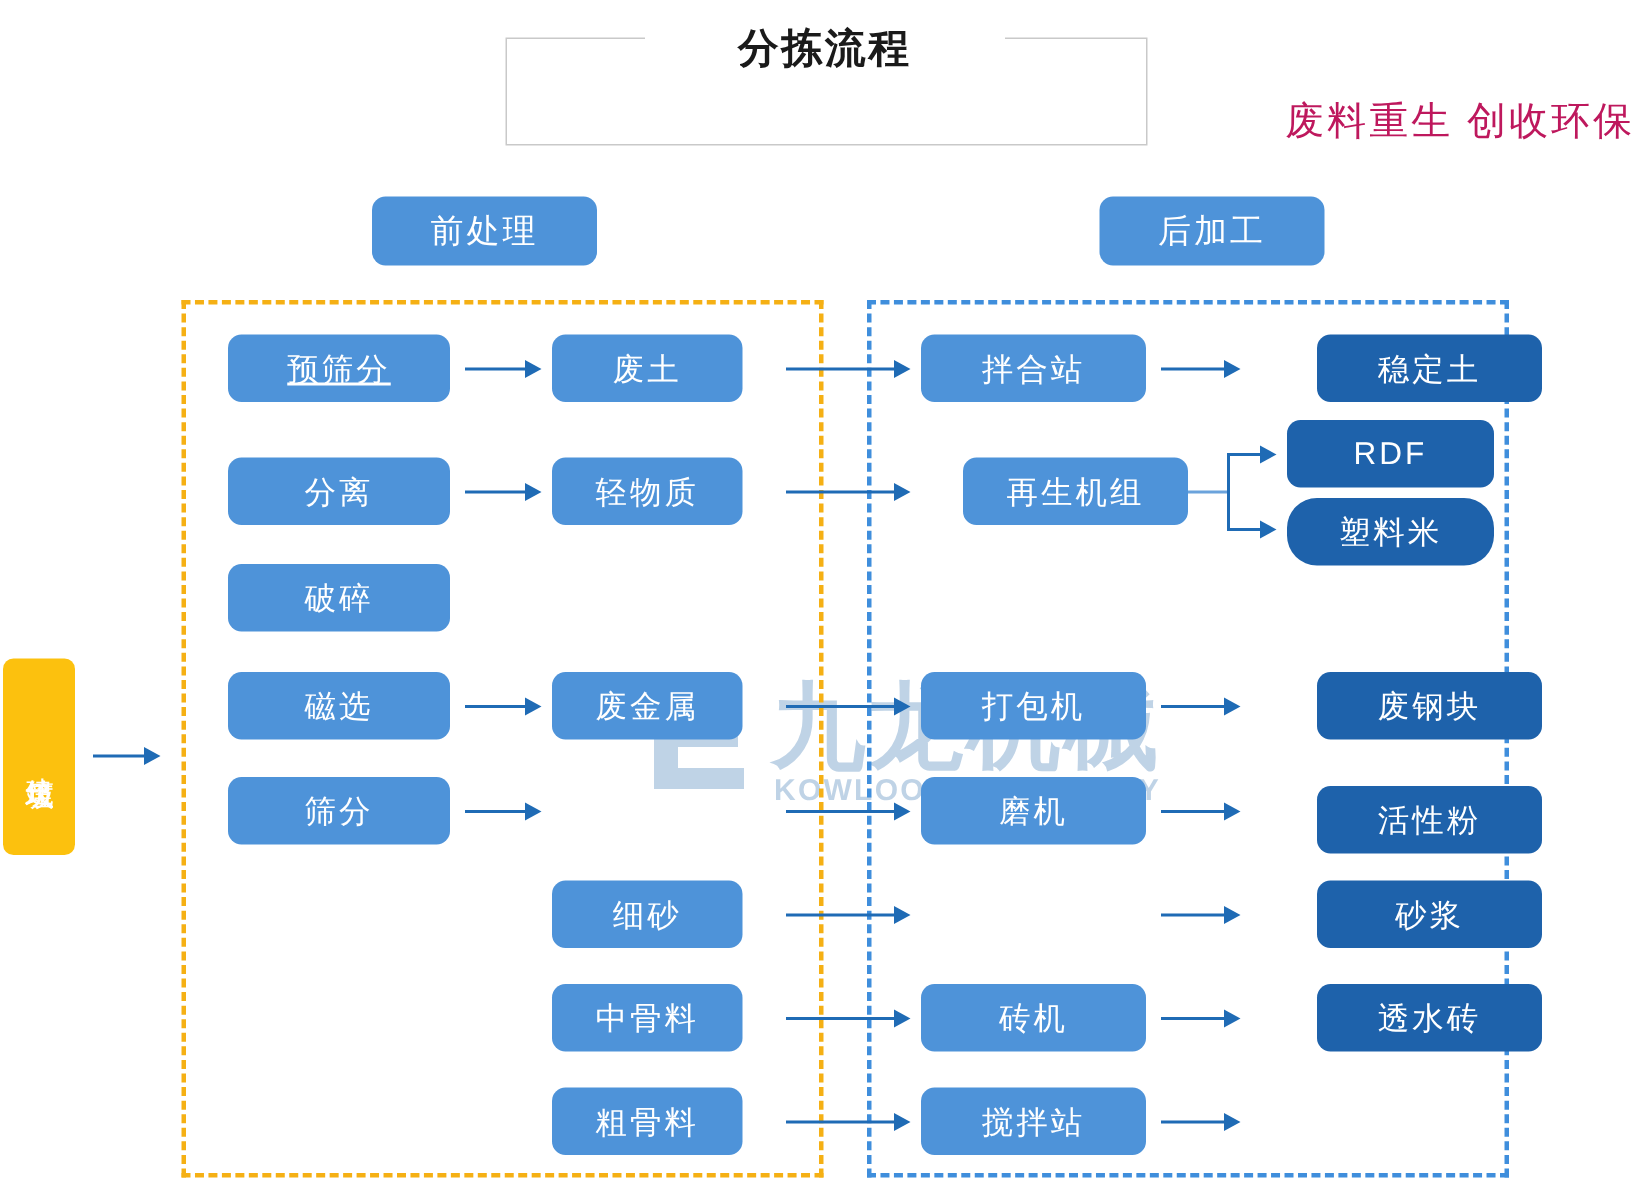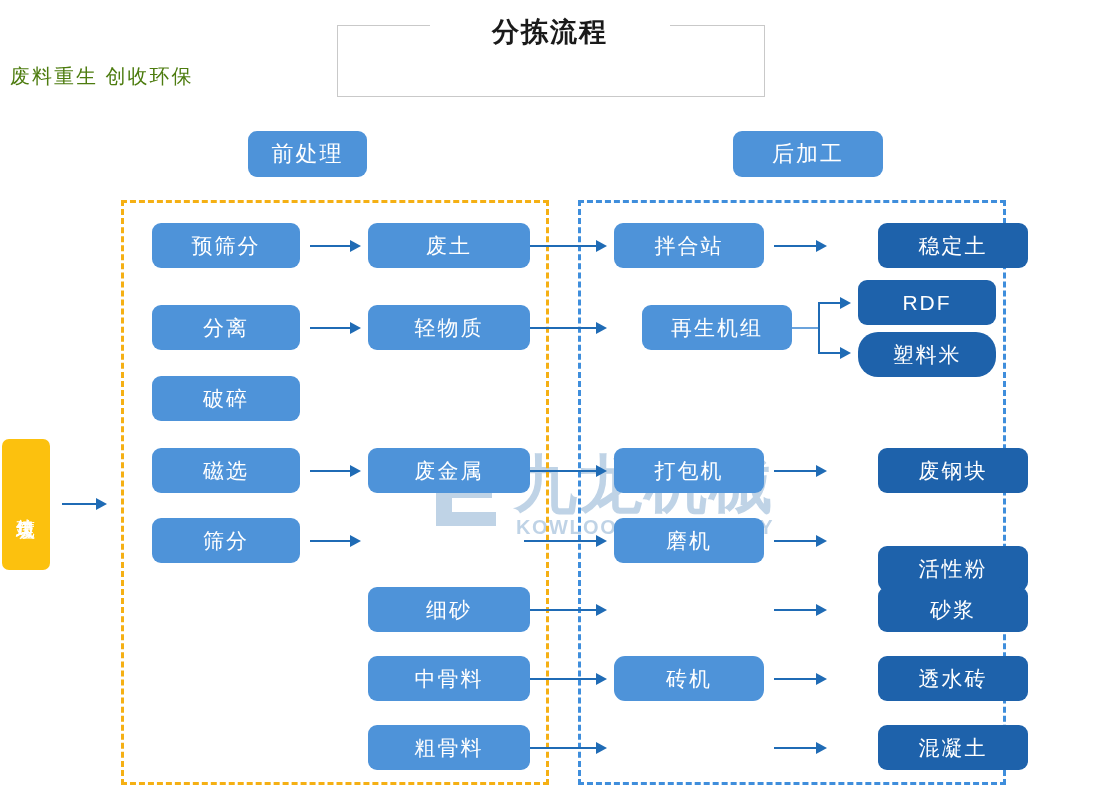--- a/index.html
+++ b/index.html
@@ -57,23 +57,23 @@
     text-align: center;
     font-size: 27px; font-weight: 700;
     color: #1a1a1a; letter-spacing: 2px;
     z-index: 3;
     background: #ffffff;
     width: 240px; left: 430px;
   }
   #title-sub {
     position: absolute;
     left: 0; top: 63px; width: 1100px;
-    text-align: left;
-    font-size: 20px; font-weight: 400;
-    color: #4d7c0f; letter-spacing: 2px;
+    text-align: right;
+    font-size: 26px; font-weight: 400;
+    color: #be185d; letter-spacing: 2px;
     z-index: 3;
   }
   #title-sub span {
     background: #ffffff; padding: 0 10px;
   }
 
   
   .region {
     position: absolute;
     z-index: 2;
@@ -93,21 +93,21 @@
     position: absolute;
     height: 46px;
     border-radius: 9px;
     background: #4e93d9;
     color: #ffffff;
     font-size: 22px;
     letter-spacing: 2px;
     display: flex; align-items: center; justify-content: center;
     z-index: 4;
   }
-  #head-pre  { left: 248px; top: 131px; width: 119px; }
+  #head-pre  { left: 248px; top: 131px; width: 150px; }
   #head-post { left: 733px; top: 131px; width: 150px; }
 
   
   #source-box {
     position: absolute;
     left: 2px; top: 439px; width: 48px; height: 131px;
     background: #fcc10e;
     border-radius: 7px;
     color: #ffffff;
     font-size: 19px;
@@ -131,21 +131,21 @@
     color: #ffffff;
     font-size: 21px;
     letter-spacing: 2px;
     white-space: nowrap;
     z-index: 4;
   }
   .node.mid   { background: #4e93d9; }
   .node.dark  { background: #1e62ab; }
 
   .col1 { left: 152px; width: 148px; }
-  .col2 { left: 368px; width: 162px; }
+  .col2 { left: 368px; width: 127px; }
   .col3 { left: 614px; width: 150px; }
   .col4 { left: 832px; width: 150px; margin-left: 46px; }
   .col4n { left: 858px; width: 138px; }
   .hline {
     position: absolute;
     height: 2px;
     background: #1f6bb5;
     z-index: 3;
   }
   .vline {
@@ -188,21 +188,21 @@
   <div class="section-head" id="head-pre">前处理</div>
   <div class="section-head" id="head-post">后加工</div>
 
   <div id="source-box">
     <span class="vtext">建筑垃圾</span>
   </div>
 
   <div class="hline" style="left:62px; top:503px; width:36px;"></div>
   <div class="arrowhead" style="left:96px; top:498px;"></div>
 
-  <div class="node mid col1" style="top:223px;">预筛分</div>
+  <div class="node mid col1" style="top:223px;text-decoration:underline;">预筛分</div>
   <div class="node mid col1" style="top:305px;">分离</div>
   <div class="node mid col1" style="top:376px;">破碎</div>
   <div class="node mid col1" style="top:448px;">磁选</div>
   <div class="node mid col1" style="top:518px;">筛分</div>
 
   <div class="hline" style="left:310px; top:245px; width:42px;"></div>
   <div class="arrowhead" style="left:350px; top:240px;"></div>
 
   <div class="hline" style="left:310px; top:327px; width:42px;"></div>
   <div class="arrowhead" style="left:350px; top:322px;"></div>
@@ -238,21 +238,22 @@
   <div class="hline" style="left:524px; top:678px; width:74px;"></div>
   <div class="arrowhead" style="left:596px; top:673px;"></div>
 
   <div class="hline" style="left:524px; top:747px; width:74px;"></div>
   <div class="arrowhead" style="left:596px; top:742px;"></div>
 
   <div class="node mid col3" style="top:223px;">拌合站</div>
   <div class="node mid col3" style="top:305px;margin-left:28px;">再生机组</div>
   <div class="node mid col3" style="top:518px;">磨机</div>
   <div class="node mid col3" style="top:448px;">打包机</div>
-  <div class="node mid col3" style="top:656px;border-radius:11px;">砖机</div>
+  <div class="node mid col3" style="top:656px;">砖机</div>
+  <div class="node mid col3" style="top:725px;">搅拌站</div>
 
   <div class="hline" style="left:774px; top:245px; width:46px;"></div>
   <div class="arrowhead" style="left:816px; top:240px;"></div>
 
   <div class="hline thin" style="left:774px; top:327px; width:46px;"></div>
   <div class="vline" style="left:818px; top:303px; height:50px;"></div>
   <div class="hline" style="left:818px; top:302px; width:28px;"></div>
   <div class="arrowhead" style="left:840px; top:297px;"></div>
   <div class="hline" style="left:818px; top:352px; width:28px;"></div>
   <div class="arrowhead" style="left:840px; top:347px;"></div>
@@ -269,18 +270,17 @@
   <div class="hline" style="left:774px; top:678px; width:46px;"></div>
   <div class="arrowhead" style="left:816px; top:673px;"></div>
 
   <div class="hline" style="left:774px; top:747px; width:46px;"></div>
   <div class="arrowhead" style="left:816px; top:742px;"></div>
 
   <div class="node dark col4" style="top:223px;">稳定土</div>
   <div class="node dark col4n" style="top:280px;">RDF</div>
   <div class="node dark col4n" style="top:332px;border-radius:20px;">塑料米</div>
   <div class="node dark col4" style="top:448px;">废钢块</div>
-  <div class="node dark col4" style="top:546px;">活性粉</div>
+  <div class="node dark col4" style="top:524px;">活性粉</div>
   <div class="node dark col4" style="top:587px;">砂浆</div>
   <div class="node dark col4" style="top:656px;">透水砖</div>
-  <div class="node dark col4" style="top:725px;">混凝土</div>
 
 </div>
 
 </body></html>

